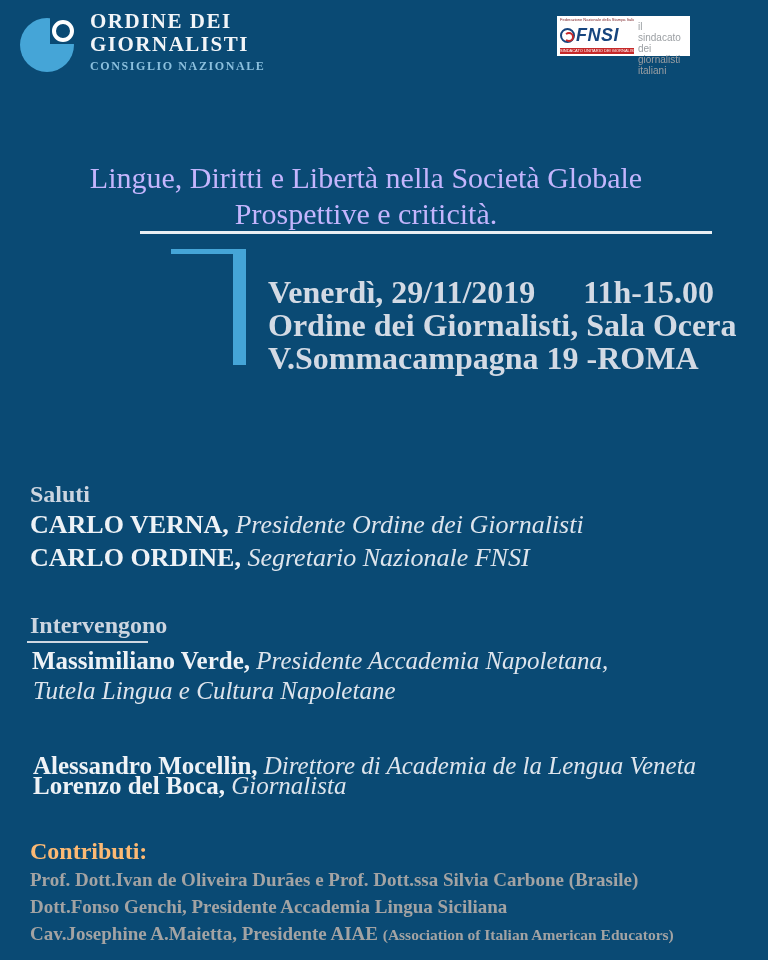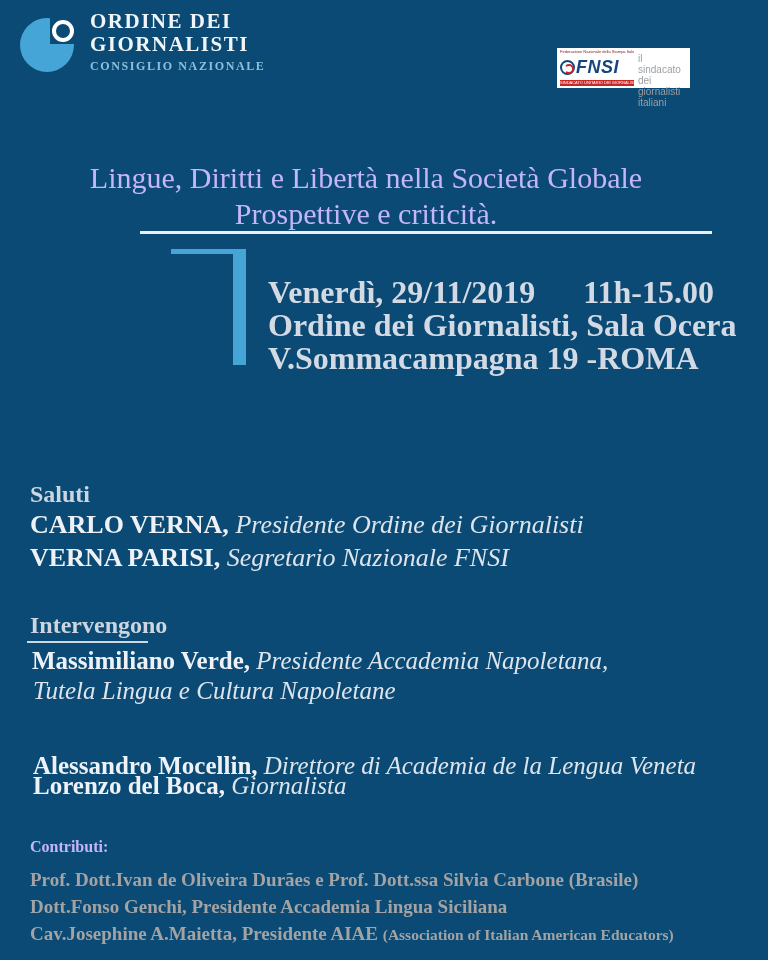--- a/index.html
+++ b/index.html
@@ -24,21 +24,21 @@
     border: 4px solid #ffffff; border-radius: 50%; }
   .odg-text { margin-left: 14px; margin-top: 10px; }
   .odg-line { color: #f2f5f8; font-size: 21px; font-weight: bold;
     letter-spacing: 1.5px; line-height: 23px; }
   .odg-sub { color: #8cc0de; font-size: 12px; font-weight: bold;
     letter-spacing: 1.6px; margin-top: 3px; }
 
   
   .fnsi-box { left: 557px; top: 16px; width: 133px; height: 40px; background: #ffffff;
     display: flex; font-family: "Liberation Sans", sans-serif; box-sizing: border-box;
-    padding: 2px 3px; margin-top: 32px; }
+    padding: 2px 3px; }
   .fnsi-left { width: 74px; display: flex; flex-direction: column; justify-content: space-between; }
   .fnsi-top-text { color: #7a1f24; font-size: 4px; line-height: 4px; white-space: nowrap;
     overflow: hidden; }
   .fnsi-mid { display: flex; align-items: center; }
   .fnsi-globe { width: 11px; height: 11px; border-radius: 50%; border: 2px solid #16457e;
     background: #ffffff; position: relative; margin-right: 1px; flex: none; }
   .fnsi-globe::after { content: ""; position: absolute; left: 2px; top: 2px; width: 6px;
     height: 6px; border-radius: 50%; border: 2px solid #c62828; border-left-color: transparent; }
   .fnsi-word { color: #16457e; font-size: 18px; font-weight: bold; font-style: italic;
     letter-spacing: 0.5px; line-height: 18px; }
@@ -60,21 +60,21 @@
   .event-time { display: inline-block; margin-left: 48px; }
 
   
   .sec-heading { color: #ccd5e0; font-size: 24px; font-weight: bold; }
   .speaker-line { font-size: 26px; color: #e6ebf1; }
   .speaker-name { font-weight: bold; color: #eef2f6; }
   .speaker-role { font-style: italic; color: #dde4ec; }
   .interv-underline { left: 27px; top: 641px; width: 121px; height: 2px; background: #cfd8e2; }
   .interv-line { font-size: 25px; }
 
-  .contrib-heading { color: #c4b5fd; font-size: 16px; font-weight: bold; }
+  .contrib-heading { color: #fdba74; font-size: 24px; font-weight: bold; }
   .contrib-line { color: #a3a3a3; font-size: 19px; font-weight: bold; line-height: 27px; }
   .contrib-paren { font-size: 15.5px; }
 </style>
 </head>
 <body>
 
 <div class="poster">
 
   <div class="abs odg-logo">
     <div class="odg-icon">
@@ -117,21 +117,21 @@
     <div class="nowrap">Ordine dei Giornalisti, Sala Ocera</div>
     <div class="nowrap">V.Sommacampagna 19 -ROMA</div>
   </div>
 
   <div class="abs sec-heading nowrap" style="left:30px; top:481px;">Saluti</div>
   <div class="abs speaker-line nowrap" style="left:30px; top:510px;">
     <span class="speaker-name">CARLO VERNA,</span>
     <span class="speaker-role">Presidente Ordine dei Giornalisti</span>
   </div>
   <div class="abs speaker-line nowrap" style="left:30px; top:543px;">
-    <span class="speaker-name">VERNA PARISI,</span>
+    <span class="speaker-name">CARLO ORDINE,</span>
     <span class="speaker-role">Segretario Nazionale FNSI</span>
   </div>
 
   <div class="abs sec-heading nowrap" style="left:30px; top:612px;">Intervengono</div>
   <div class="abs interv-underline"></div>
 
   <div class="abs speaker-line interv-line nowrap" style="left:32px; top:647px;">
     <span class="speaker-name">Massimiliano Verde,</span>
     <span class="speaker-role">Presidente Accademia Napoletana,</span>
   </div>

